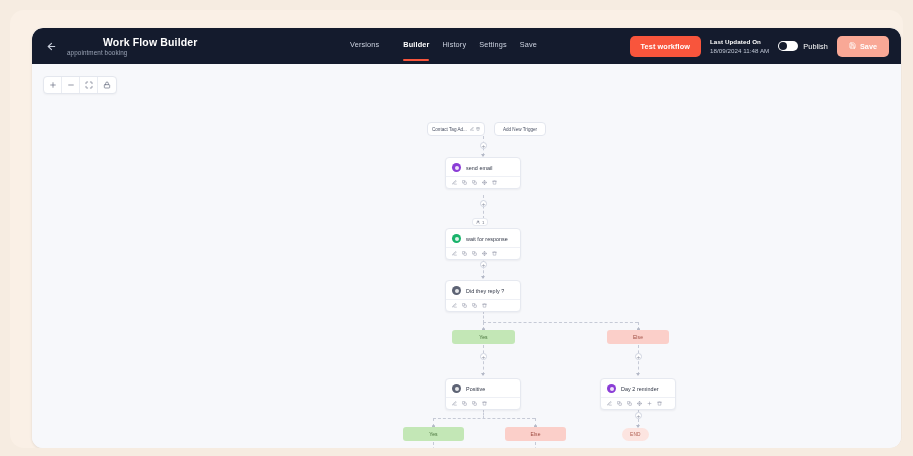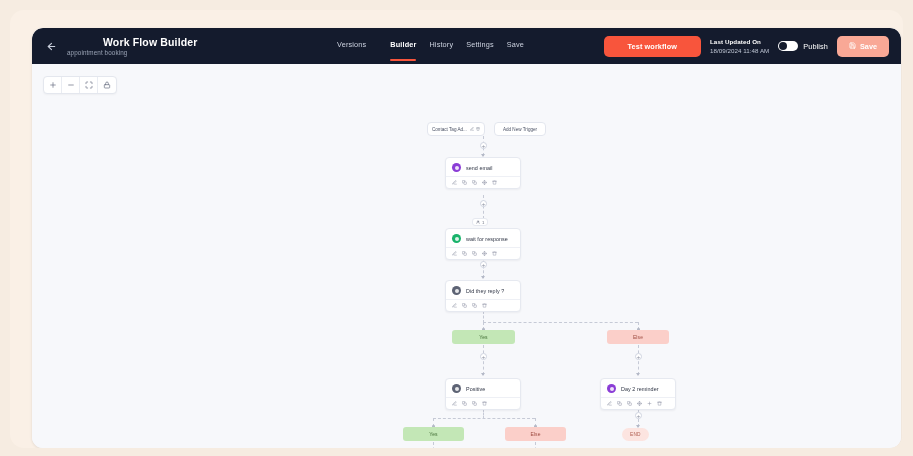--- a/index.html
+++ b/index.html
@@ -68,21 +68,21 @@
     position: relative; padding-bottom: 3px;
   }
   .nav-item.active { color: #ffffff; font-weight: bold; margin-left: 11px; }
   .nav-item.active::after {
     content:""; position:absolute; left:0; right:0; bottom:-9px; height:2px;
     background:#f8553c; border-radius:2px;
   }
   #header-right { display: flex; align-items: center; gap: 9px; flex: 0 0 auto; }
   .test-btn {
     background:#f8553c; color:#fff; font-size:7.3px; font-weight:bold;
-    padding: 6px 24px; border-radius: 5px; cursor:pointer; letter-spacing:.1px;
+    padding: 6px 11px; border-radius: 5px; cursor:pointer; letter-spacing:.1px;
     white-space: nowrap;
   }
   .updated {
     display:flex; flex-direction:column; justify-content:center; line-height:9px;
   }
   .updated-label { color:#ffffff; font-size:6.2px; font-weight:bold; letter-spacing:.1px; }
   .updated-value { color:#bfc6d4; font-size:6.2px; letter-spacing:.05px; }
   .toggle-wrap { display:flex; align-items:center; gap:5px; }
   .toggle {
     width: 20px; height: 10px; border-radius: 6px; background:#ffffff;

